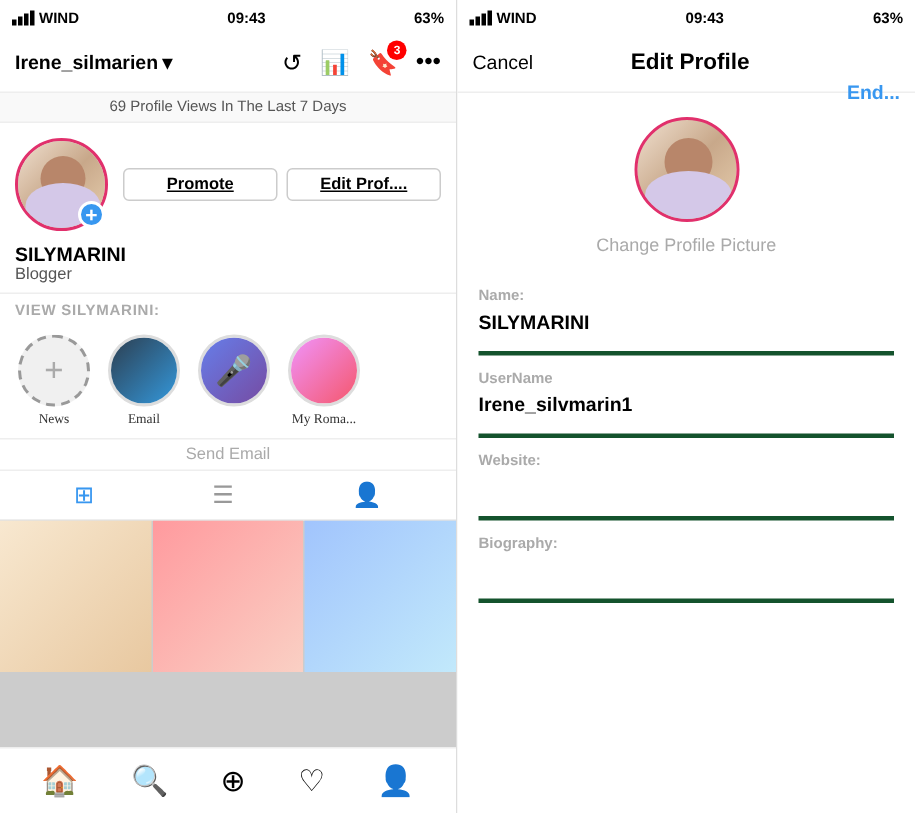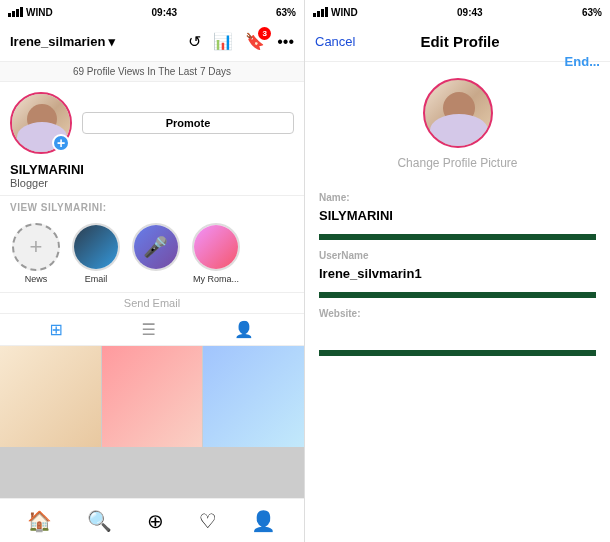--- a/index.html
+++ b/index.html
@@ -132,20 +132,21 @@
     .action-btn {
       flex: 1;
       border: 1px solid #ccc;
       background: #fff;
       border-radius: 4px;
       padding: 4px 6px;
       font-size: 11px;
       font-weight: 600;
       text-align: center;
       cursor: pointer;
+      text-decoration: underline;
     }
 
     
     .bio-section { padding: 2px 10px 6px 10px; }
     .bio-name { font-weight: 700; font-size: 13px; }
     .bio-tag { font-size: 11px; color: #555; }
 
     
     .divider { height: 1px; background: #eee; }
 
@@ -163,21 +164,21 @@
     .story-circle {
       width: 48px; height: 48px;
       border-radius: 50%;
       border: 2px solid #ddd;
       overflow: hidden;
       margin: 0 auto 3px auto;
       display: flex; align-items: center; justify-content: center;
       background: #f0f0f0;
     }
     .story-circle.new-story { border: 2px dashed #999; }
-    .story-label { font-size: 9px; color: #333; }
+    .story-label { font-size: 9px; color: #333; font-family: Liberation Serif, serif; }
     .story-plus { font-size: 22px; color: #aaa; line-height: 1; }
 
     
     .send-email-area {
       text-align: center;
       padding: 4px 10px;
       font-size: 11px;
       color: #aaa;
       border-top: 1px solid #eee;
       border-bottom: 1px solid #eee;
@@ -246,21 +247,21 @@
 
     
     .nav-bar-right {
       display: flex;
       justify-content: space-between;
       align-items: center;
       padding: 4px 10px;
       height: 40px;
       border-bottom: 1px solid #eee;
     }
-    .nav-cancel { font-size: 13px; color: #1d4ed8; }
+    .nav-cancel { font-size: 13px; color: #000000; }
     .nav-edit-title { font-size: 15px; font-weight: 700; }
     .nav-end { font-size: 13px; color: #3897f0; font-weight: 600; margin-top: 40px; }
 
     
     .edit-profile-content {
       flex: 1;
       overflow-y: auto;
       padding-bottom: 10px;
     }
 
@@ -292,21 +293,21 @@
       position: absolute;
       bottom: 0; left: 5px;
       width: 58px; height: 32px;
       background: #d4c8e8;
       border-radius: 50% 50% 0 0;
     }
     .change-pic-label { font-size: 12px; color: #aaa; margin-top: 8px; }
 
     
     .form-fields { padding: 0 14px; }
-    .form-field { margin-bottom: 0; border-bottom: 6px solid #14532d; padding: 10px 0; }
+    .form-field { margin-bottom: 0; border-bottom: 3px solid #14532d; padding: 10px 0; }
     .field-label { font-size: 10px; color: #aaa; font-weight: 600; margin-bottom: 3px; }
     .field-value { font-size: 13px; font-weight: 700; color: #000; border: none; outline: none; width: 100%; background: transparent; }
     .field-value.normal { font-weight: 700; }
     .field-value.muted { color: #aaa; }
   </style>
 </head>
 <body>
 
 <div class="left-panel">
 
@@ -349,20 +350,21 @@
   <div class="profile-section">
     <div class="avatar-container">
       <div class="avatar">
         <div class="avatar-img"></div>
       </div>
       <div class="avatar-plus">+</div>
     </div>
     <div class="stats-area">
       <div class="action-buttons">
         <div class="action-btn">Promote</div>
+        <div class="action-btn">Edit Prof....</div>
       </div>
     </div>
   </div>
 
   <div class="bio-section">
     <div class="bio-name">SILYMARINI</div>
     <div class="bio-tag">Blogger</div>
   </div>
 
   <div class="divider"></div>
@@ -458,16 +460,20 @@
         <input class="field-value" value="SILYMARINI" style="font-weight: 700;">
       </div>
       <div class="form-field">
         <div class="field-label"><span>UserName</span></div>
         <input class="field-value normal" value="Irene_silvmarin1" style="">
       </div>
       <div class="form-field">
         <div class="field-label"><span>Website:</span></div>
         <input class="field-value normal muted" value="" placeholder="" style="">
       </div>
+      <div class="form-field">
+        <div class="field-label"><span>Biography:</span></div>
+        <input class="field-value normal muted" value="" placeholder="" style="">
+      </div>
     </div>
 
   </div>
 </div>
 
 </body></html>

